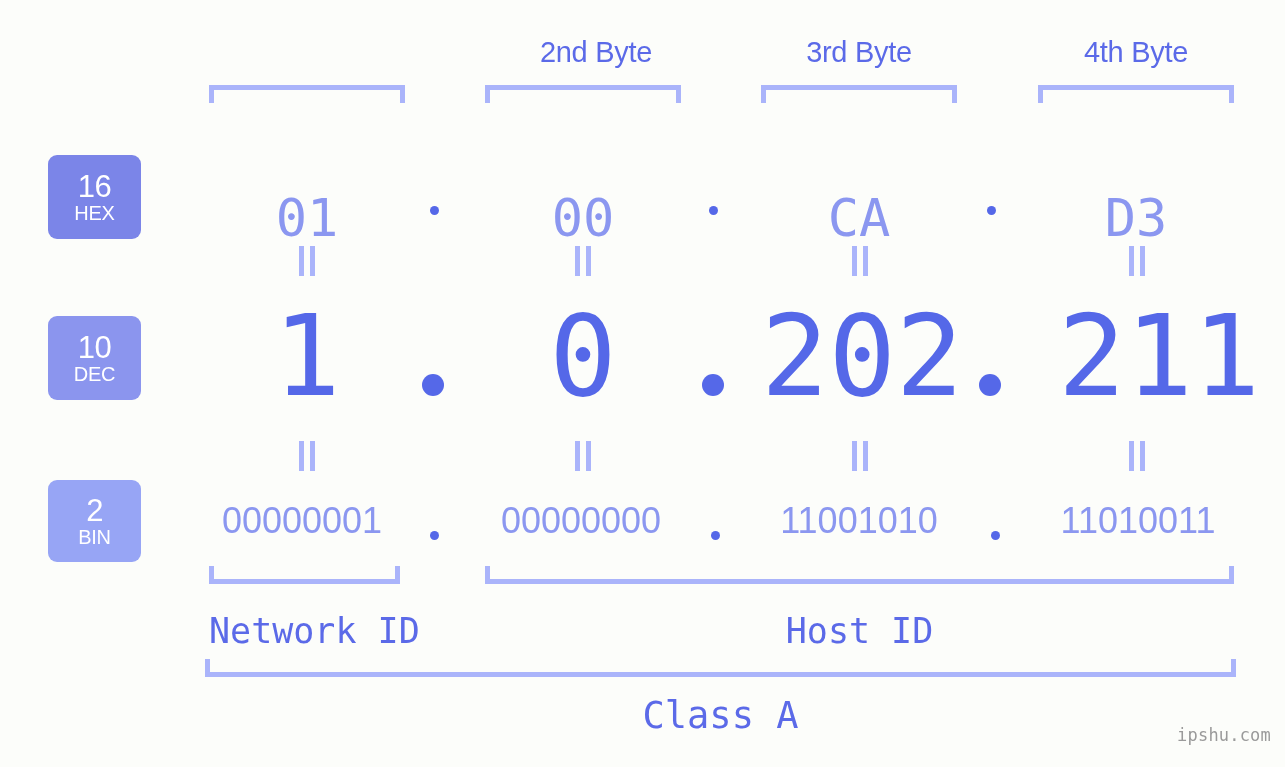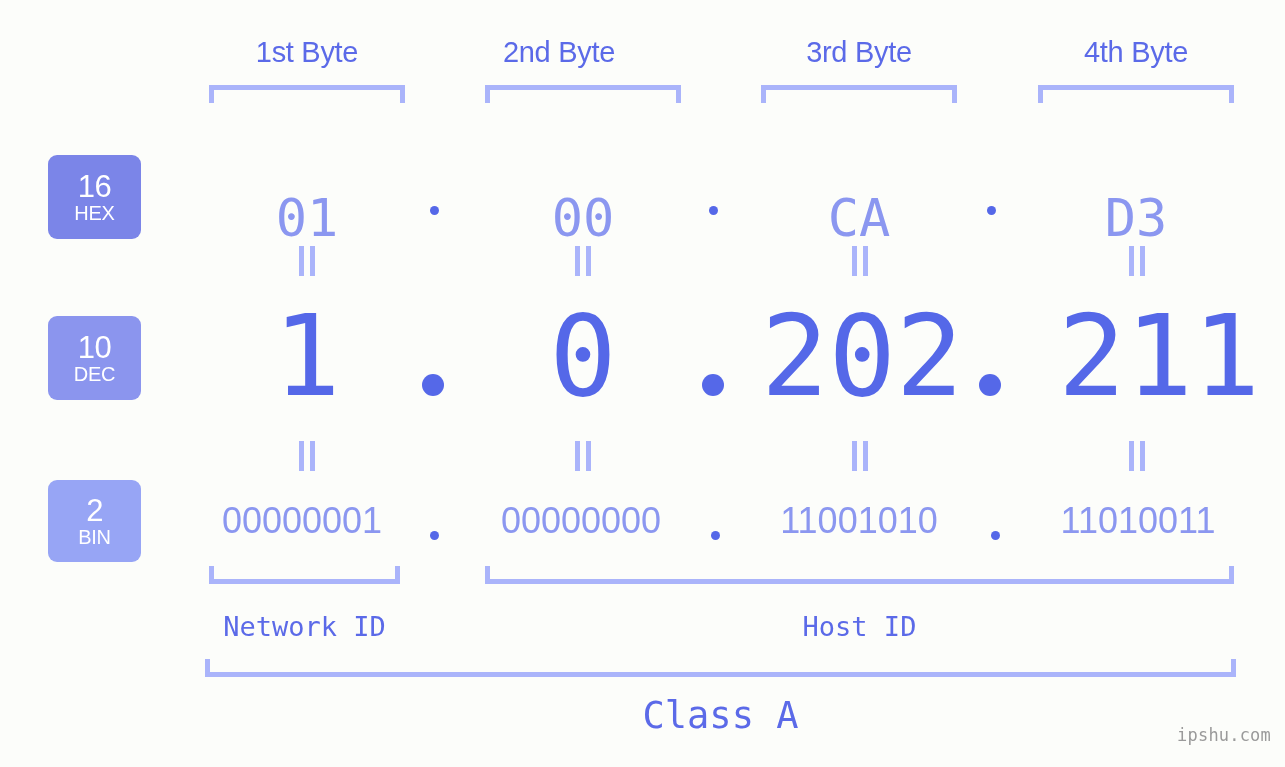--- a/index.html
+++ b/index.html
@@ -148,21 +148,21 @@
     display: block;
     width: 5px;
     height: 30px;
     background: #aab4fa;
   }
 
   
   .id-label {
     position: absolute;
     font-family: "DejaVu Sans Mono", monospace;
-    font-size: 27px;
+    font-size: 35px;
     font-weight: 400;
     color: #5b6ae8;
     text-align: center;
     white-space: nowrap;
     letter-spacing: 0px;
   }
 
   
   .class-label {
     position: absolute;
@@ -184,22 +184,21 @@
     color: #9a9a9a;
     letter-spacing: 0.2px;
     white-space: nowrap;
   }
 </style>
 </head>
 <body style="background: rgb(252, 253, 250);">
 
 <div id="stage">
 
-  <div class="byte-label" style="left:209px; width:196px;">1st Byte</div>
-  <div class="byte-label" style="left:461px; width:196px;">2nd Byte</div>
+  <div class="byte-label" style="left:498px; width:196px;">2nd Byte</div>
   <div class="byte-label" style="left:761px; width:196px;">3rd Byte</div>
   <div class="byte-label" style="left:1038px; width:196px;">4th Byte</div>
 
   <div class="bracket down" style="left:209px; top:85px; width:196px;"></div>
   <div class="bracket down" style="left:485px; top:85px; width:196px;"></div>
   <div class="bracket down" style="left:761px; top:85px; width:196px;"></div>
   <div class="bracket down" style="left:1038px; top:85px; width:196px;"></div>
 
   <div class="badge" id="badge-hex" style="top: 155px; height: 84px; background: rgb(123, 133, 232);">
     <span class="radix">16</span>

